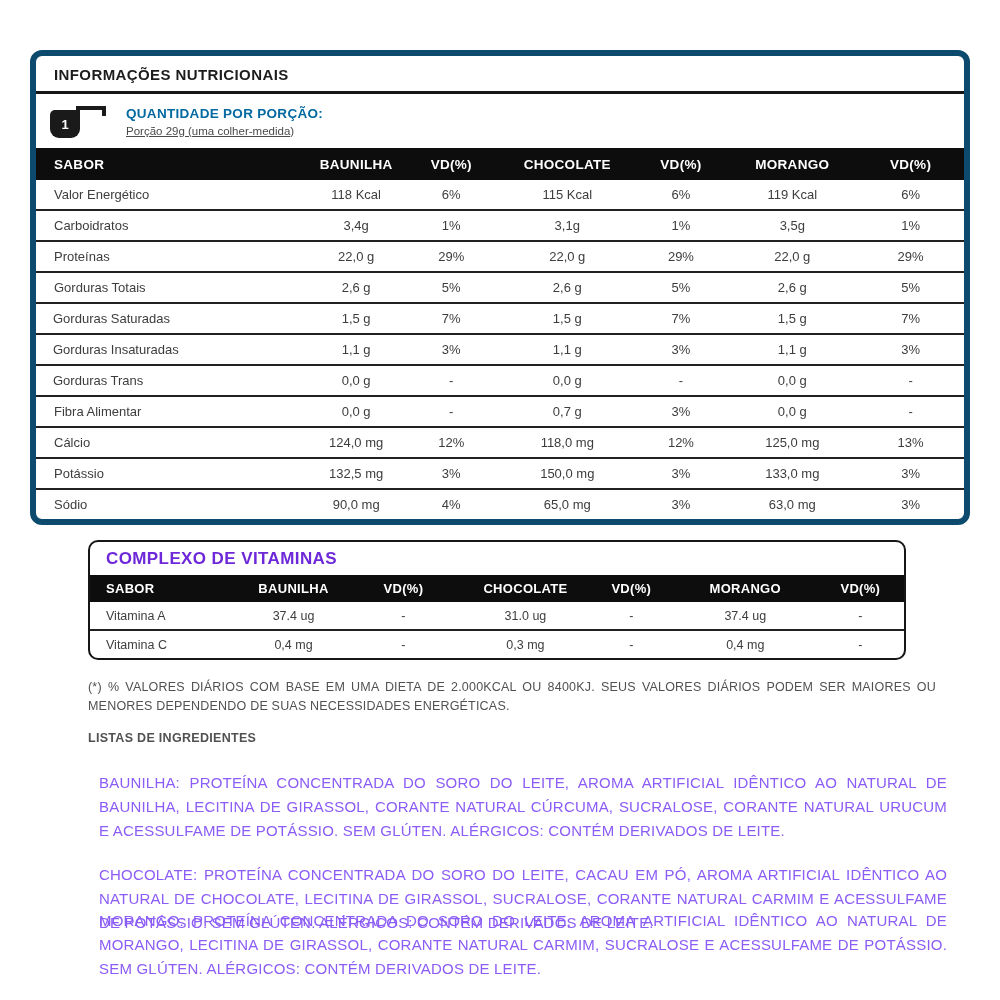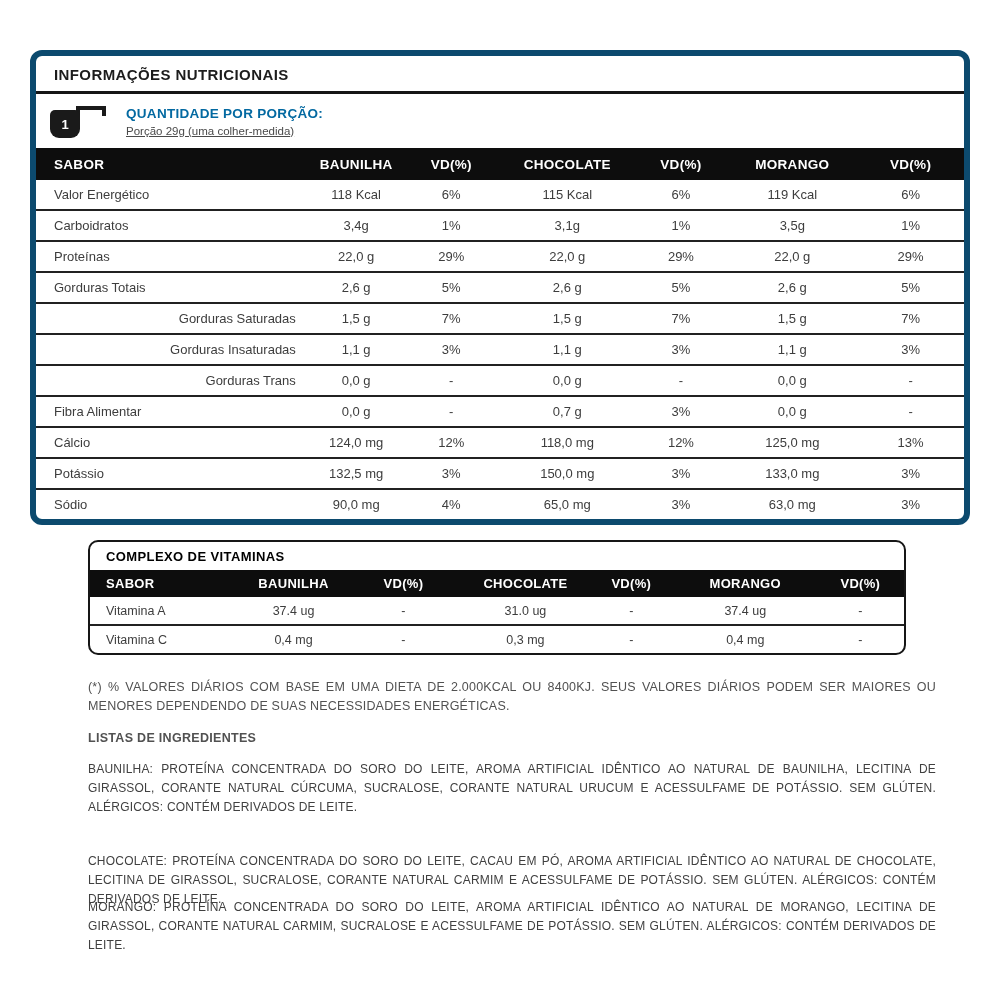--- a/index.html
+++ b/index.html
@@ -52,53 +52,53 @@
     height:32px;text-align:center;padding:0;
   }
   thead th:first-child{text-align:left;padding-left:18px;}
   tbody td{
     font-size:13px;color:#3d3d3d;
     height:29px;text-align:center;padding:0;
     border-top:2px solid #212121;
   }
   tbody tr:first-child td{border-top:none;}
   tbody td.lbl{text-align:left;padding-left:18px;}
-  tbody td.lbl.indent{padding-left:28px;text-align:right;}
+  tbody td.lbl.indent{padding-left:17px;}
   tbody td.last{padding-right:14px;}
   thead th.last{padding-right:14px;}
 
   
   .vit-box{
     position:absolute;left:88px;top:540px;width:818px;
     border:2px solid #161616;border-radius:10px;
     overflow:hidden;background:#fff;box-sizing:border-box;
   }
   .vit-title{
     padding:7px 0 6px 16px;
-    font-size:13px;font-weight:bold;letter-spacing:.4px;color:#000000;
+    font-size:17px;font-weight:bold;letter-spacing:.4px;color:#6d28d9;
   }
   .vit-box thead th{height:27px;font-size:13px;}
   .vit-box thead th:first-child{padding-left:16px;}
   .vit-box tbody td{height:27px;font-size:12.5px;}
   .vit-box tbody td.lbl{padding-left:16px;}
 
   
   .footnote{
     position:absolute;left:88px;top:678px;width:848px;
     font-size:12.5px;line-height:1.55;color:#515151;
     text-align:justify;letter-spacing:.2px;
   }
   .ing-title{
     position:absolute;left:88px;top:731px;
     font-size:12.5px;font-weight:bold;color:#515151;letter-spacing:.3px;
   }
   .ing-p{
     position:absolute;left:88px;width:848px;
-    font-size:12px;line-height:1.6;color:#404040;
-    text-align:justify;letter-spacing:.2px;margin:0;
+    font-size:15px;line-height:1.6;color:#8b5cf6;
+    text-align:justify;letter-spacing:.2px;margin:11px;
   }
   .ing-p.p1{top:760px;}
   .ing-p.p2{top:852px;}
   .ing-p.p3{top:898px;}
 </style>
 </head>
 <body>
 
 <div class="page">
 

